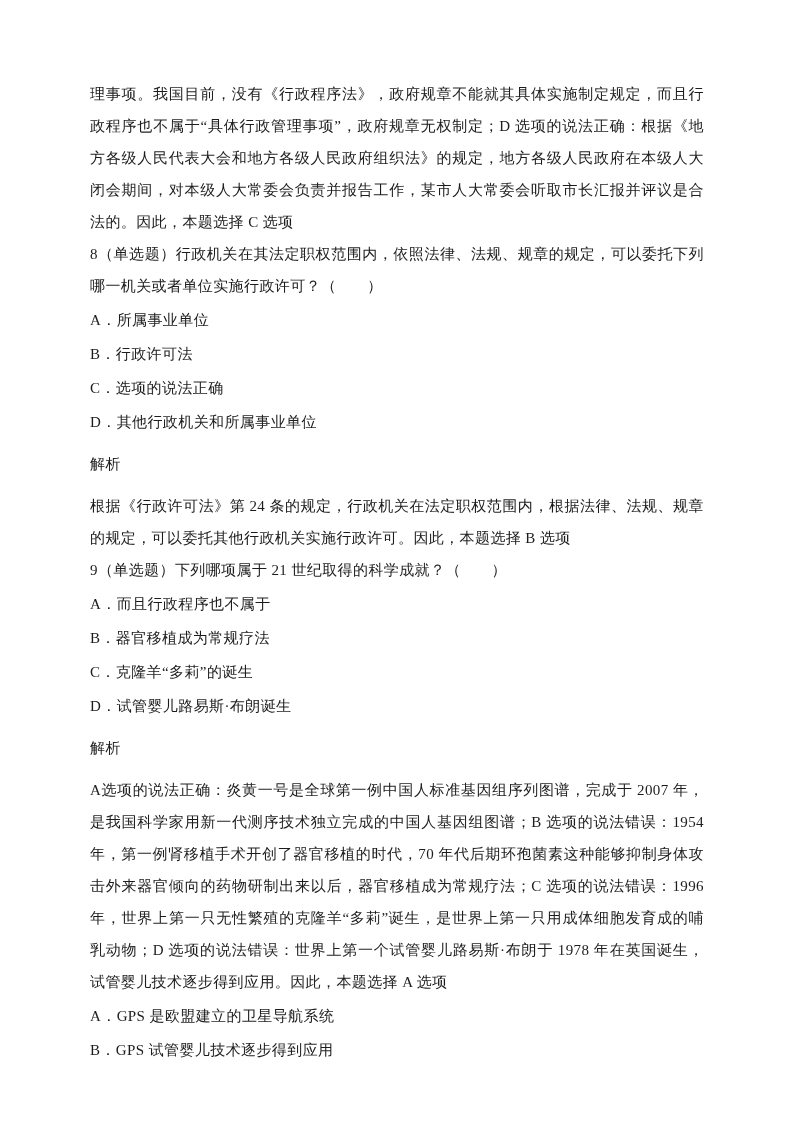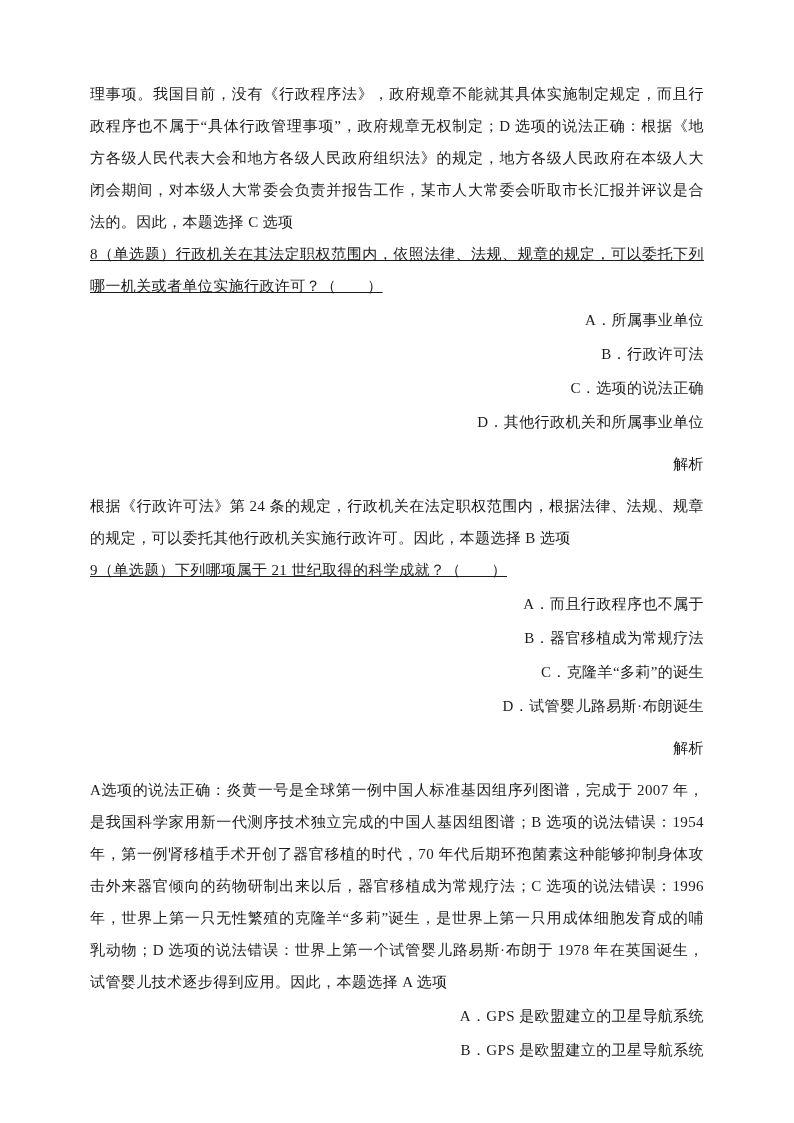--- a/index.html
+++ b/index.html
@@ -15,28 +15,26 @@
     background: #ffffff;
     padding: 78px 90px 60px 90px;
     font-family: "Liberation Serif", "DejaVu Serif", serif;
     font-size: 15px;
     color: #1c1c1c;
     letter-spacing: 0.4px;
   }
   .block {
     line-height: 32px;
     margin: 0;
-    text-align: right;
   }
   .para {
     text-align: justify;
   }
   .question {
     text-align: justify;
-    text-decoration: underline;
   }
   .option {
     margin: 2px 0;
   }
   .analysis-label {
     margin: 10px 0;
   }
 </style>
 </head>
 <body>
@@ -54,14 +52,14 @@
 
   <div class="block question">9（单选题）下列哪项属于 21 世纪取得的科学成就？（　　）</div>
   <div class="block option">A．而且行政程序也不属于</div>
   <div class="block option">B．器官移植成为常规疗法</div>
   <div class="block option">C．克隆羊“多莉”的诞生</div>
   <div class="block option">D．试管婴儿路易斯·布朗诞生</div>
   <div class="block analysis-label">解析</div>
   <div class="block para">A选项的说法正确：炎黄一号是全球第一例中国人标准基因组序列图谱，完成于 2007 年，是我国科学家用新一代测序技术独立完成的中国人基因组图谱；B 选项的说法错误：1954 年，第一例肾移植手术开创了器官移植的时代，70 年代后期环孢菌素这种能够抑制身体攻击外来器官倾向的药物研制出来以后，器官移植成为常规疗法；C 选项的说法错误：1996 年，世界上第一只无性繁殖的克隆羊“多莉”诞生，是世界上第一只用成体细胞发育成的哺乳动物；D 选项的说法错误：世界上第一个试管婴儿路易斯·布朗于 1978 年在英国诞生，试管婴儿技术逐步得到应用。因此，本题选择 A 选项</div>
 
   <div class="block option">A．GPS 是欧盟建立的卫星导航系统</div>
-  <div class="block option">B．GPS 是欧盟建立的卫星导航系统</div>
+  <div class="block option">B．GPS 试管婴儿技术逐步得到应用</div>
 </div>
 
 </body></html>

